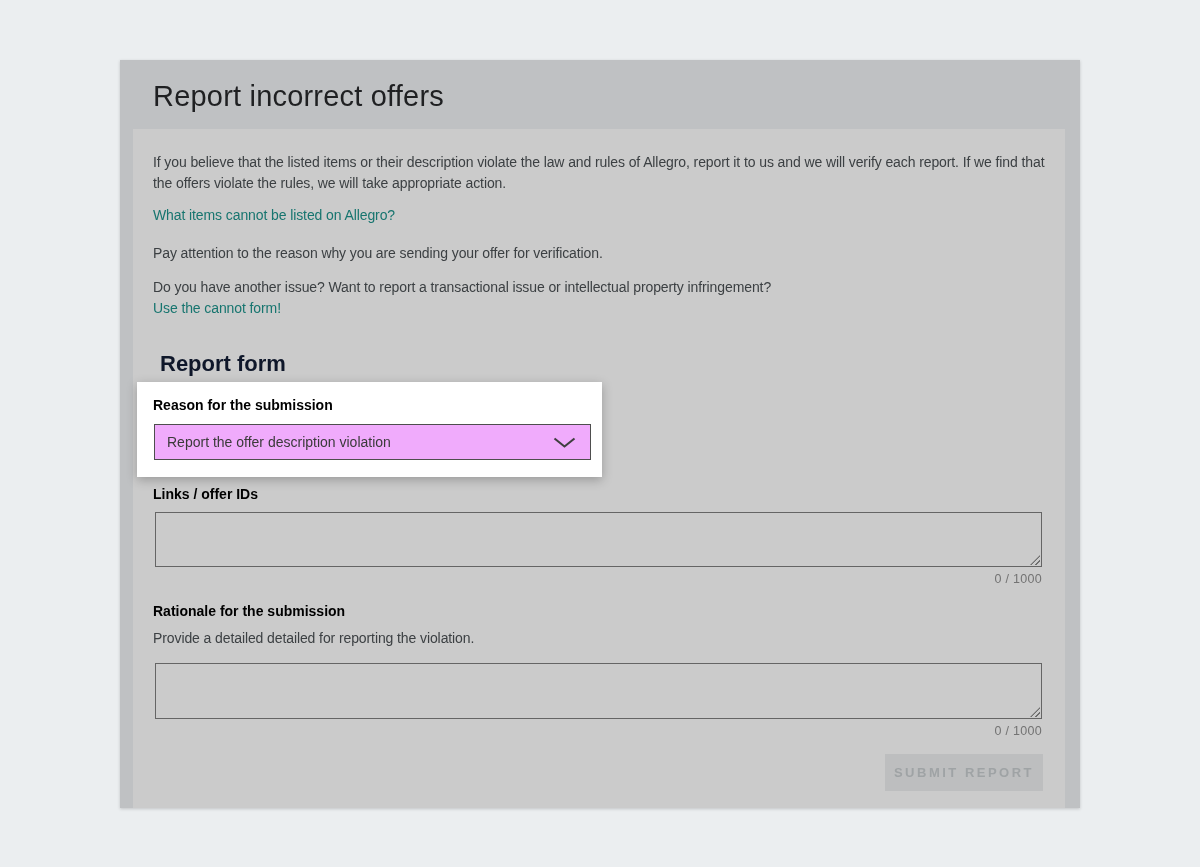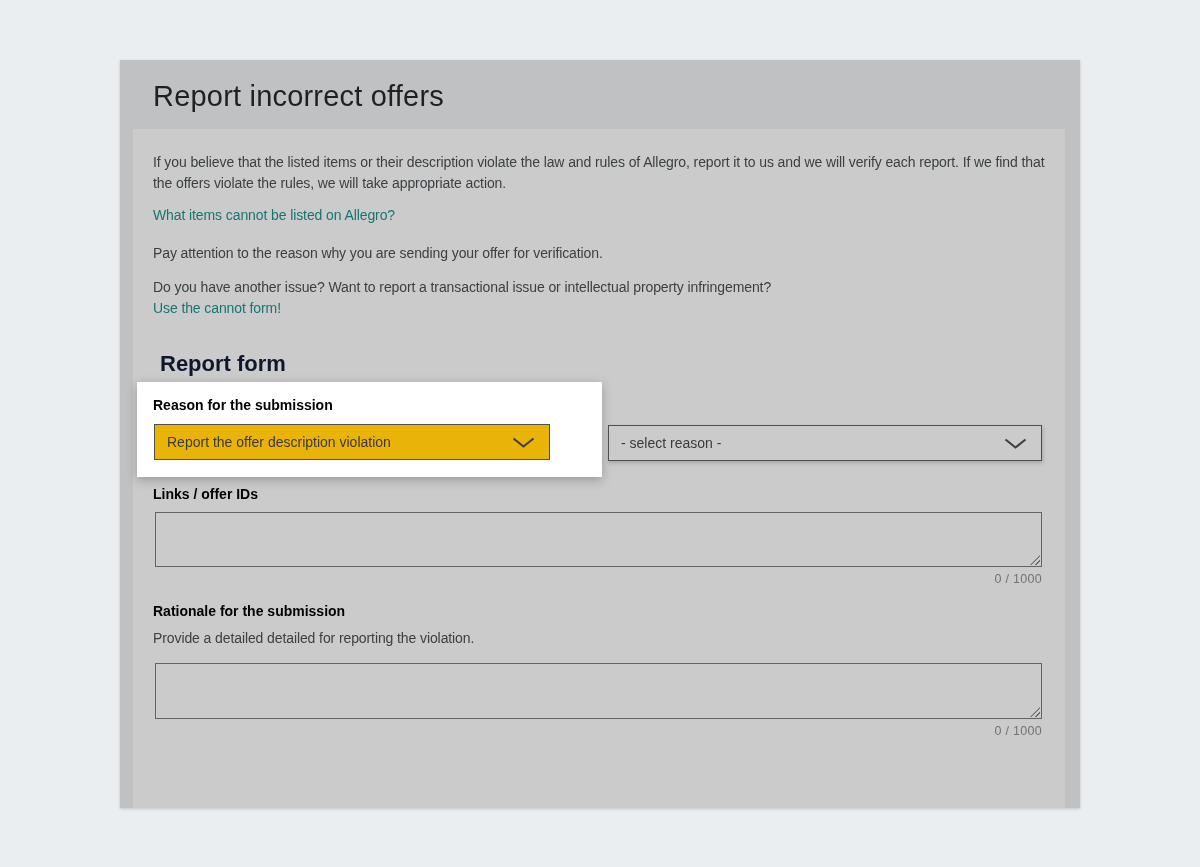--- a/index.html
+++ b/index.html
@@ -80,22 +80,22 @@
     align-items: center;
     justify-content: space-between;
     padding: 0 14px 0 12px;
     font-size: 14px;
     color: #3a3a3a;
     cursor: pointer;
     background: transparent;
   }
   .select-reason {
     left: 17px; top: 42px;
-    width: 396px;
-    background: #eab308;
+    width: 437px;
+    background: #f0abfc;
     gap: 28px;
   }
   .select-subreason {
     left: 475px; top: 296px;
     width: 434px;
     background: #cbcbcb;
     box-shadow: 1px 2px 4px rgba(0,0,0,0.18);
   }
   .chevron { flex: 0 0 auto; margin-left: 10px; display: block; }
   .links-label { position: absolute; left: 20px; top: 357px; }
@@ -179,37 +179,32 @@
     <div class="spotlight">
       <label class="field-label">Reason for the submission</label>
       <div class="select-box select-reason" role="combobox">
         <span>Report the offer description violation</span>
         <svg class="chevron" width="23" height="11" viewBox="0 0 23 11">
           <polyline points="1.5,1.5 11.5,9.5 21.5,1.5" fill="none" stroke="#3f3f3f" stroke-width="2.1"></polyline>
         </svg>
       </div>
     </div>
 
-    <div class="select-box select-subreason" role="combobox">
-      <span>- select reason -</span>
-      <svg class="chevron" width="23" height="11" viewBox="0 0 23 11">
-        <polyline points="1.5,1.5 11.5,9.5 21.5,1.5" fill="none" stroke="#3f3f3f" stroke-width="2.1"></polyline>
-      </svg>
-    </div>
 
     <label class="field-label links-label">Links / offer IDs</label>
     <div class="textarea-wrap tw1">
       <textarea style=""></textarea>
       <span class="grip"></span>
     </div>
     <div class="counter c1">0 / 1000</div>
 
     <label class="field-label rationale-label">Rationale for the submission</label>
     <p class="rationale-desc">Provide a detailed detailed for reporting the violation.</p>
     <div class="textarea-wrap tw2">
       <textarea style=""></textarea>
       <span class="grip"></span>
     </div>
     <div class="counter c2">0 / 1000</div>
 
+    <button class="submit-btn" disabled="">SUBMIT REPORT</button>
 
   </div>
 </div>
 
 </body></html>

